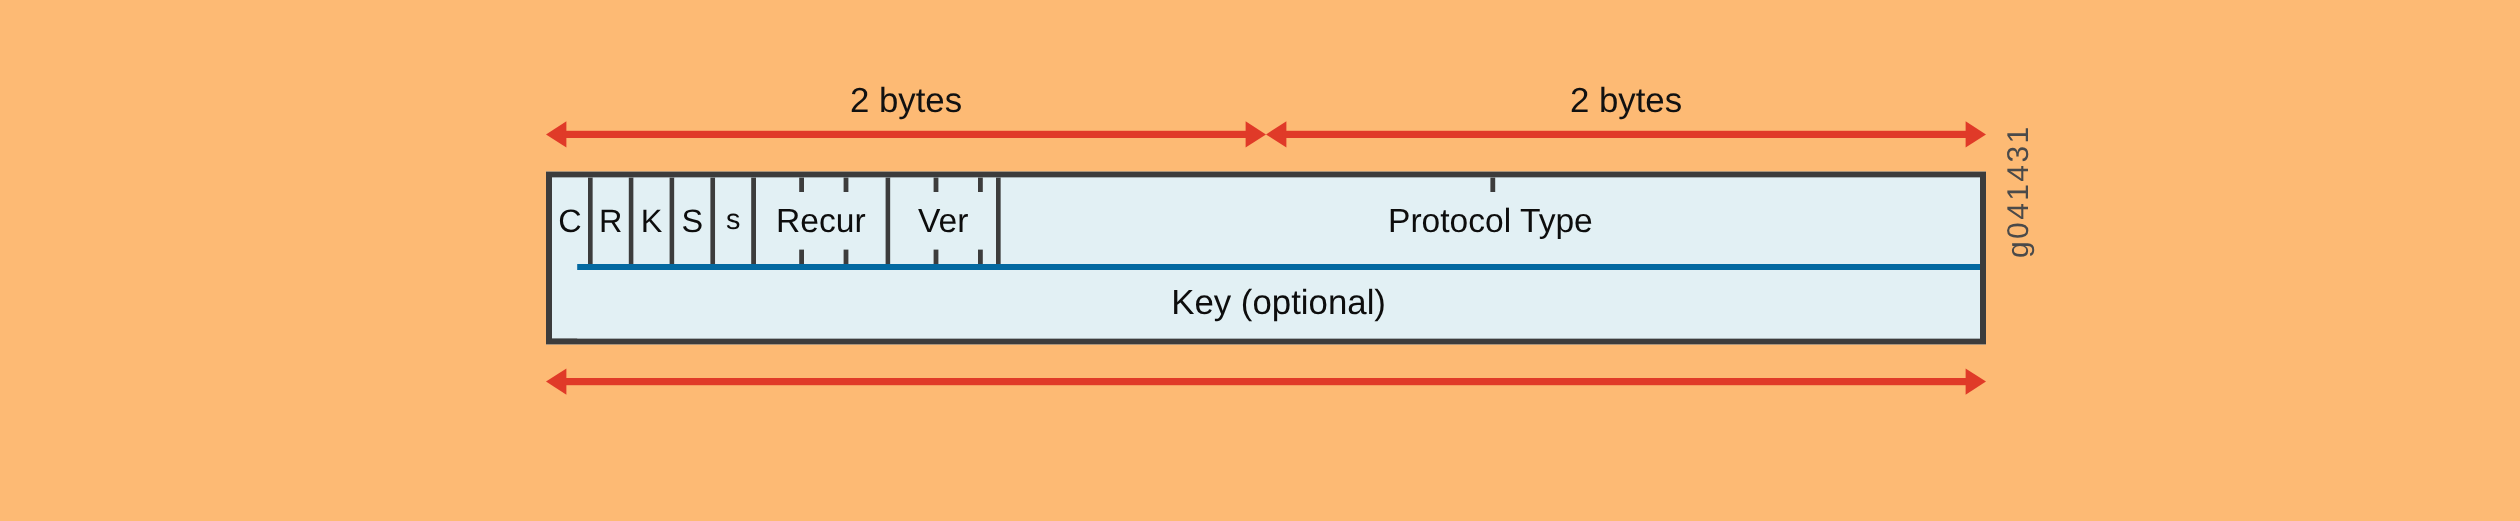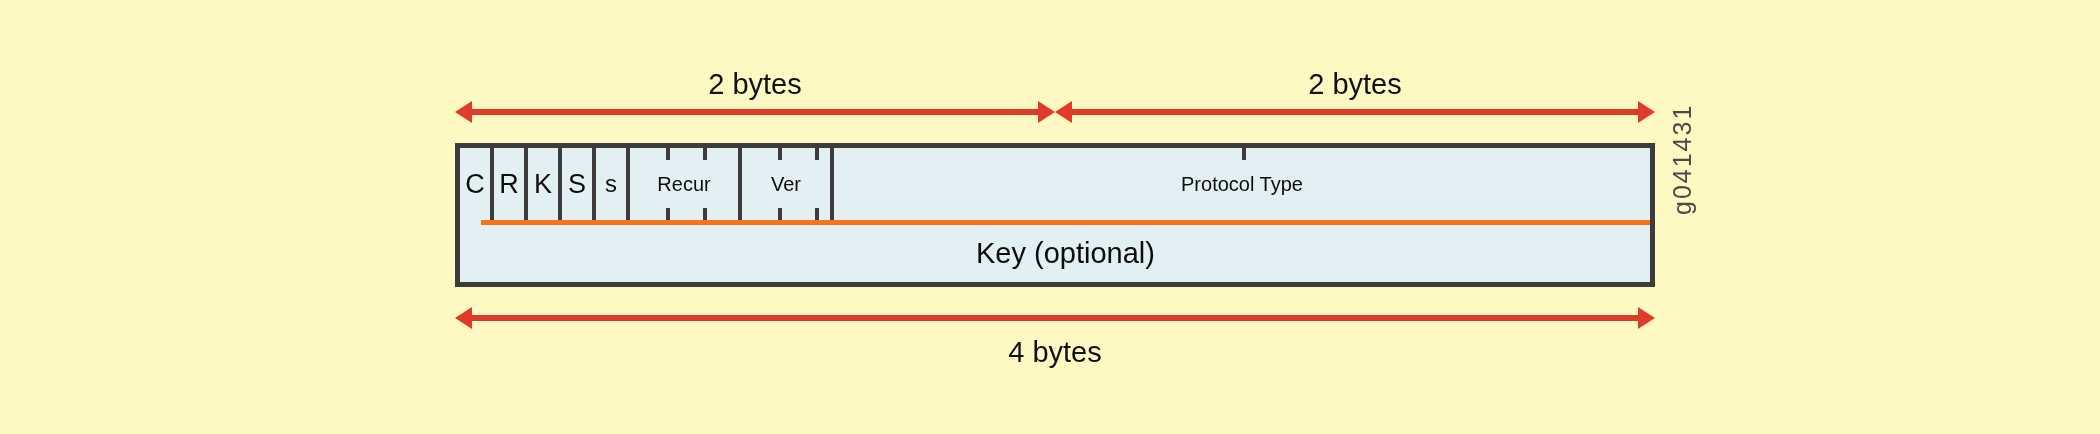--- a/index.html
+++ b/index.html
@@ -9,21 +9,21 @@
   }
   body {
     font-family: "Liberation Sans", sans-serif;
     -webkit-font-smoothing: antialiased;
   }
 
   #canvas {
     position: relative;
     width: 2100px;
     height: 434px;
-    background: #fef9c3;
+    background: #fdba74;
     overflow: hidden;
   }
 
   
 
   
   .dim {
     position: absolute;
     height: 0;
   }
@@ -78,33 +78,33 @@
     background: #e2f0f4;
   }
   .row {
     display: flex;
     position: relative;
     box-sizing: border-box;
   }
   #row-header { height: 72px; }
   #row-key {
     height: 62px;
-    border-top: 5px solid #f97316;
+    border-top: 5px solid #0369a1;
     margin-left: 21px;
   }
 
   .cell {
     position: relative;
     box-sizing: border-box;
     display: flex;
     align-items: center;
     justify-content: center;
     background: #e2f0f4;
     border-right: 4px solid #3c3c3c;
-    font-size: 20px;
+    font-size: 28px;
     color: #0d0d0d;
     white-space: nowrap;
     overflow: visible;
   }
   .cell:last-child { border-right: 0; text-align: right; }
   .cell.bit { font-size: 27px; }
   .cell.small { font-size: 24px; }
 
   
   .tick {
@@ -211,17 +211,16 @@
     </div>
 
   </div>
 
   <div class="dim" id="dim-bottom">
     <div class="head left"></div>
     <div class="line"></div>
     <div class="head right"></div>
   </div>
 
-  <div class="dim-label" id="dim-bottom-label">4 bytes</div>
 
   <div id="figure-id">g041431</div>
 
 </div>
 
 </body></html>

